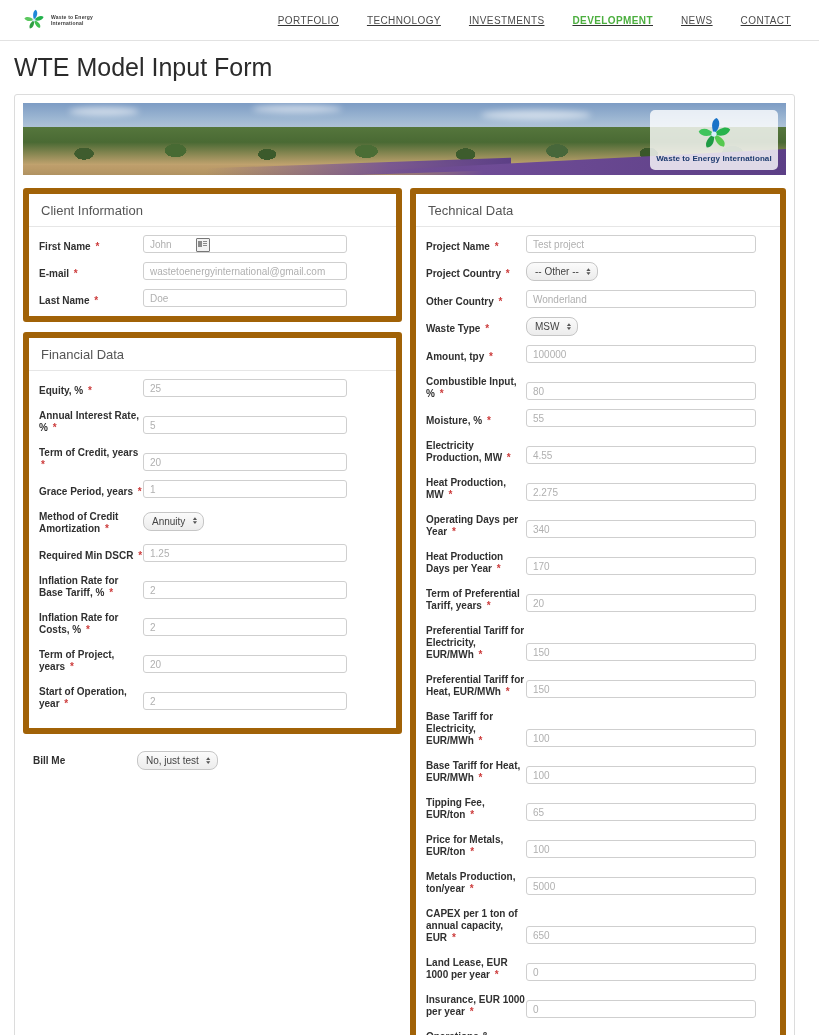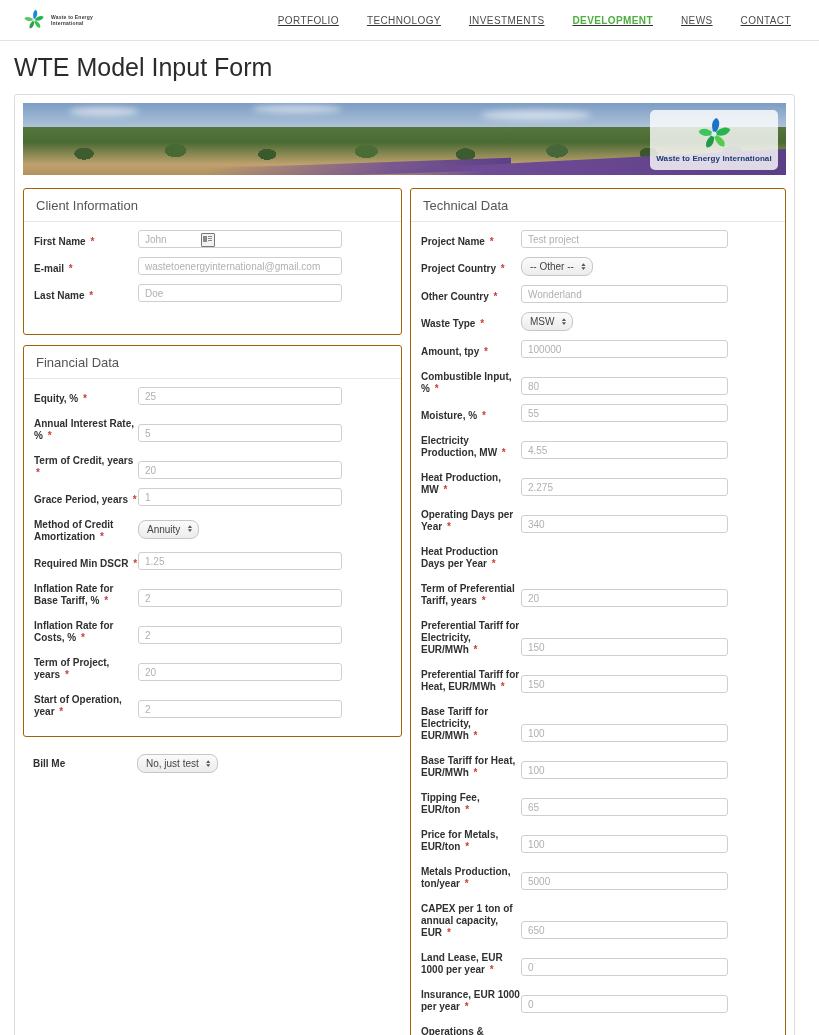--- a/index.html
+++ b/index.html
@@ -141,24 +141,24 @@
     color: #1c3a6e;
     letter-spacing: .1px;
   }
 
   
   .cols { display: flex; gap: 0; margin-top: 13px; }
   .col-left { width: 388px; }
   .col-right { width: 385px; margin-left: 8px; }
 
   .fieldset {
-    border: 1px solid #a16207;
+    border: 6px solid #a16207;
     border-radius: 3px;
     background: #fff;
-    padding: 0 0 23px 0;
+    padding: 0 0 0 0;
     margin-bottom: 10px;
     box-sizing: border-box;
   }
   .fieldset.tall { padding-bottom: 9px; }
   .legend {
     font-size: 13px;
     color: #555;
     padding: 9px 0 8px 12px;
     border-bottom: 1px solid #e6e6e6;
     margin-bottom: 8px;
@@ -190,21 +190,21 @@
     box-sizing: border-box;
     border: 1px solid #cfcfcf;
     border-radius: 3px;
     padding: 0 6px;
     font-size: 10px;
     color: #333;
     font-family: "Liberation Sans", sans-serif;
     background: #fff;
     outline: none;
   }
-  .col-right input.txt { width: 207px; }
+  .col-right input.txt { width: 230px; }
   input.txt::placeholder { color: #b0b0b0; }
 
   .autofill-icon {
     position: absolute;
     right: 0px; top: 3px;
     width: 12px; height: 12px;
     border: 1px solid #777;
     background: #f2f2f2;
     border-radius: 1px;
     display: block;
@@ -451,20 +451,21 @@
             <div class="row">
               <div class="lbl">Heat Production, MW <span class="req">*</span></div>
               <div class="ctl"><input type="text" class="txt" placeholder="2.275" style=""></div>
             </div>
             <div class="row">
               <div class="lbl">Operating Days per Year <span class="req">*</span></div>
               <div class="ctl"><input type="text" class="txt" placeholder="340" style=""></div>
             </div>
             <div class="row">
               <div class="lbl">Heat Production Days per Year <span class="req">*</span></div>
+              <div class="ctl"><input type="text" class="txt" placeholder="170" style=""></div>
             </div>
             <div class="row">
               <div class="lbl">Term of Preferential Tariff, years <span class="req">*</span></div>
               <div class="ctl"><input type="text" class="txt" placeholder="20" style=""></div>
             </div>
             <div class="row">
               <div class="lbl">Preferential Tariff for Electricity, EUR/MWh <span class="req">*</span></div>
               <div class="ctl"><input type="text" class="txt" placeholder="150" style=""></div>
             </div>
             <div class="row">

